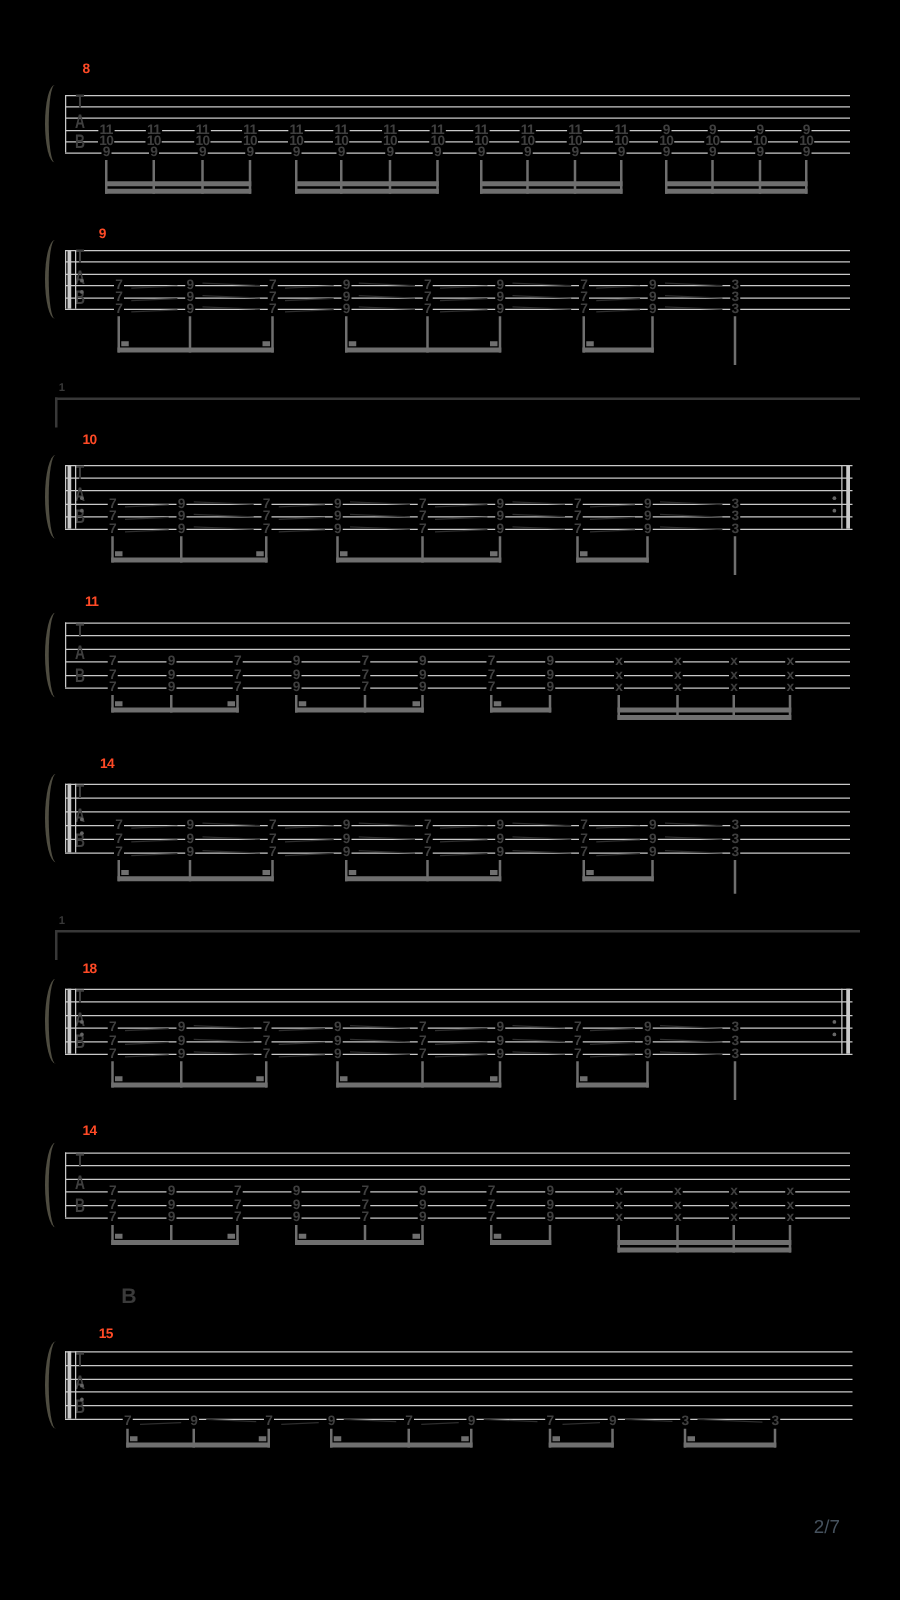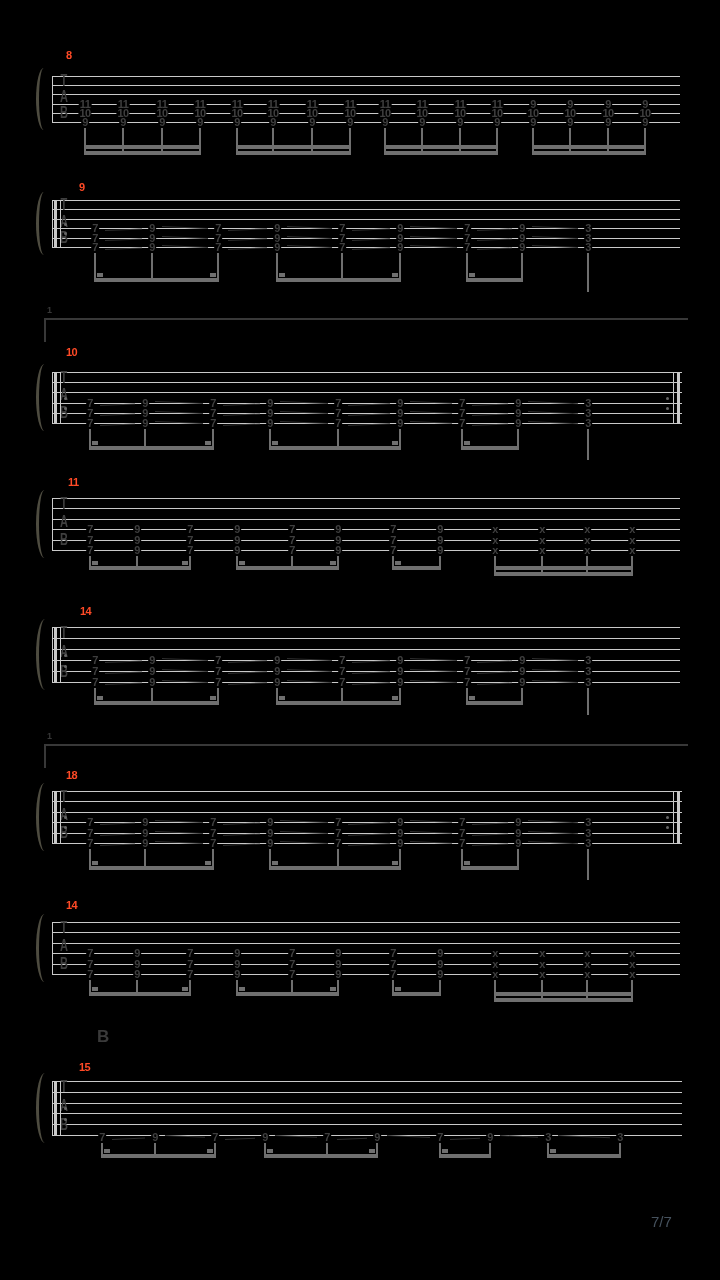--- a/index.html
+++ b/index.html
@@ -671,14 +671,14 @@
         <div class="slide" style="left: 558px; top: 1135.16px; width: 52px; transform: rotate(2.5deg);"></div>
       </div>
       <div class="divider-line" style="left: 44px; top: 318px; width: 644px;"></div>
       <div class="divider-tick" style="left: 44px; top: 318px; height: 24px;"></div>
       <div class="divider-label" style="left: 47px; top: 305px;">1</div>
       <div class="divider-line" style="left: 44px; top: 744px; width: 644px;"></div>
       <div class="divider-tick" style="left: 44px; top: 744px; height: 24px;"></div>
       <div class="divider-label" style="left: 47px; top: 731px;">1</div>
     </div>
   <div class="section-marker">B</div>
-  <div class="page-indicator">7/7</div>
+  <div class="page-indicator">2/7</div>
 </div>
 
 </body></html>

